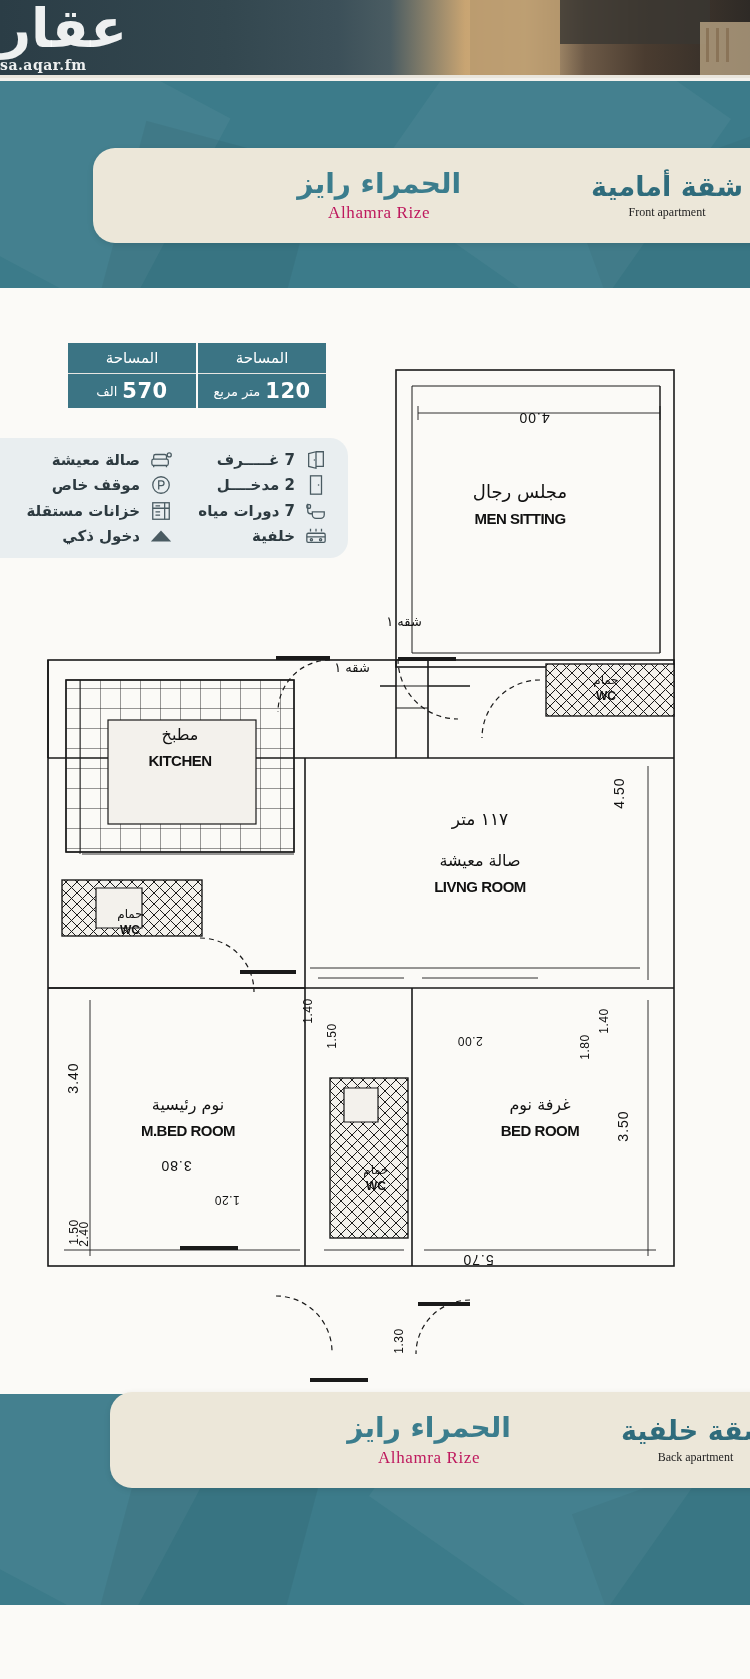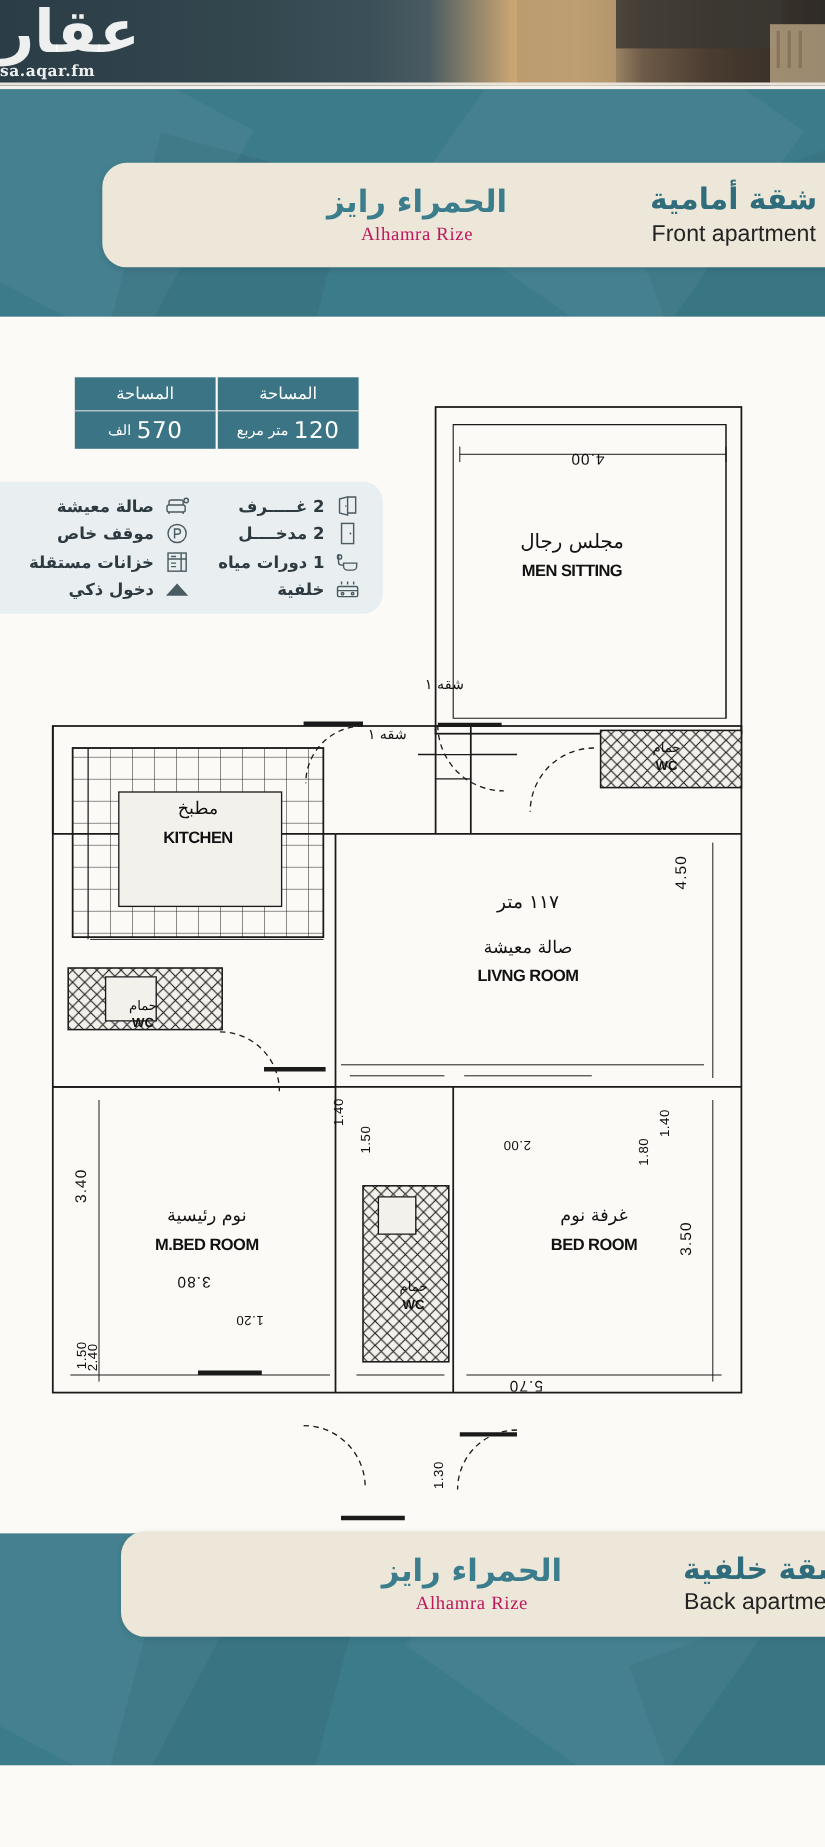--- a/index.html
+++ b/index.html
@@ -61,22 +61,22 @@
   }
   .namecard.top{left:93px;top:148px;width:700px;height:95px;padding-right:50px;}
   .namecard.bottom{left:110px;top:1392px;width:700px;height:96px;padding-right:40px;}
 
   .nc-col{display:flex;flex-direction:column;align-items:center;justify-content:flex-start;}
   .nc-ar{
     font-size:27px;font-weight:700;color:#2f6c7c;direction:rtl;
     line-height:1.15;white-space:nowrap;
   }
   .nc-en{
-    font-size:21px;color:#232323;margin-top:3px;white-space:nowrap;
-    font-family:Liberation Sans, sans-serif;
+    font-size:12px;color:#232323;margin-top:3px;white-space:nowrap;
+    font-family:Liberation Serif, serif;
   }
   .nc-col.brand .nc-ar{color:#3b7d8d;font-size:28px;}
   .nc-col.brand .nc-en{
     color:#be185d;font-size:17px;font-family:"Liberation Serif",serif;letter-spacing:.6px;
   }
   .nc-gapA{width:130px;}
   .nc-gapB{width:110px;}
 
   
   .content{
@@ -91,21 +91,21 @@
     gap:2px;
   }
   .stat{width:152px;}
   .stat .hd,.stat .vl{
     background:#3b7484;color:#ffffff;
     display:flex;align-items:center;justify-content:center;
     direction:rtl;box-sizing:border-box;
   }
   .stat .hd{height:31px;font-size:15px;border-bottom:1px solid #e7e6e2;}
   .stat .vl{height:34px;font-size:13px;gap:5px;}
-  .stat .vl b{font-size:21px;font-weight:400;letter-spacing:.5px;}
+  .stat .vl b{font-size:21px;font-weight:700;letter-spacing:.5px;}
 
   
   .features{
     position:absolute;left:0;top:150px;width:348px;height:120px;
     background:#e9eef0;
     border-top-right-radius:18px;border-bottom-right-radius:18px;
     padding:10px 20px 10px 18px;box-sizing:border-box;
     display:flex;flex-direction:column;justify-content:space-between;
   }
   .frow{display:flex;flex-direction:row-reverse;align-items:center;}
@@ -198,21 +198,21 @@
 
       <div class="frow">
         <div class="fcell">
           <span class="ico">
             <svg width="22" height="22" viewBox="0 0 24 24" fill="none" stroke="currentColor" stroke-width="1.4">
               <path d="M4 5l8-2v18l-8-2V5z"></path>
                 <path d="M12 3h8v16h-8"></path>
                 <circle cx="10.2" cy="12" r=".8" fill="currentColor" stroke="none"></circle>
             </svg>
           </span>
-          <span class="lbl">2 غـــــرف</span>
+          <span class="lbl">7 غـــــرف</span>
         </div>
         <div class="fcell">
           <span class="ico">
             <svg width="24" height="22" viewBox="0 0 26 24" fill="none" stroke="currentColor" stroke-width="1.4">
               <rect x="3" y="11" width="18" height="7" rx="2"></rect>
                 <path d="M5 11V8a2 2 0 012-2h10a2 2 0 012 2v3"></path>
               <path d="M5 18v2M19 18v2"></path>
                 <circle cx="22" cy="6.5" r="2.2"></circle>
             </svg>
           </span>
@@ -243,21 +243,21 @@
 
       <div class="frow">
         <div class="fcell">
           <span class="ico">
             <svg width="24" height="22" viewBox="0 0 26 24" fill="none" stroke="currentColor" stroke-width="1.4">
               <path d="M4 4v8a3 3 0 003 3h2"></path>
                 <rect x="3" y="5" width="4" height="4" rx="1"></rect>
               <path d="M9 13h13v3a4 4 0 01-4 4h-5a4 4 0 01-4-4v-3z"></path>
             </svg>
           </span>
-          <span class="lbl">1 دورات مياه</span>
+          <span class="lbl">7 دورات مياه</span>
         </div>
         <div class="fcell">
           <span class="ico">
             <svg width="22" height="22" viewBox="0 0 24 24" fill="none" stroke="currentColor" stroke-width="1.4">
               <rect x="3" y="3" width="18" height="18"></rect>
                 <path d="M3 9h18M16 3v18"></path>
               <path d="M6 6.5h5M6 13h5M6 16.5h5"></path>
             </svg>
           </span>
           <span class="lbl">خزانات مستقلة</span>

